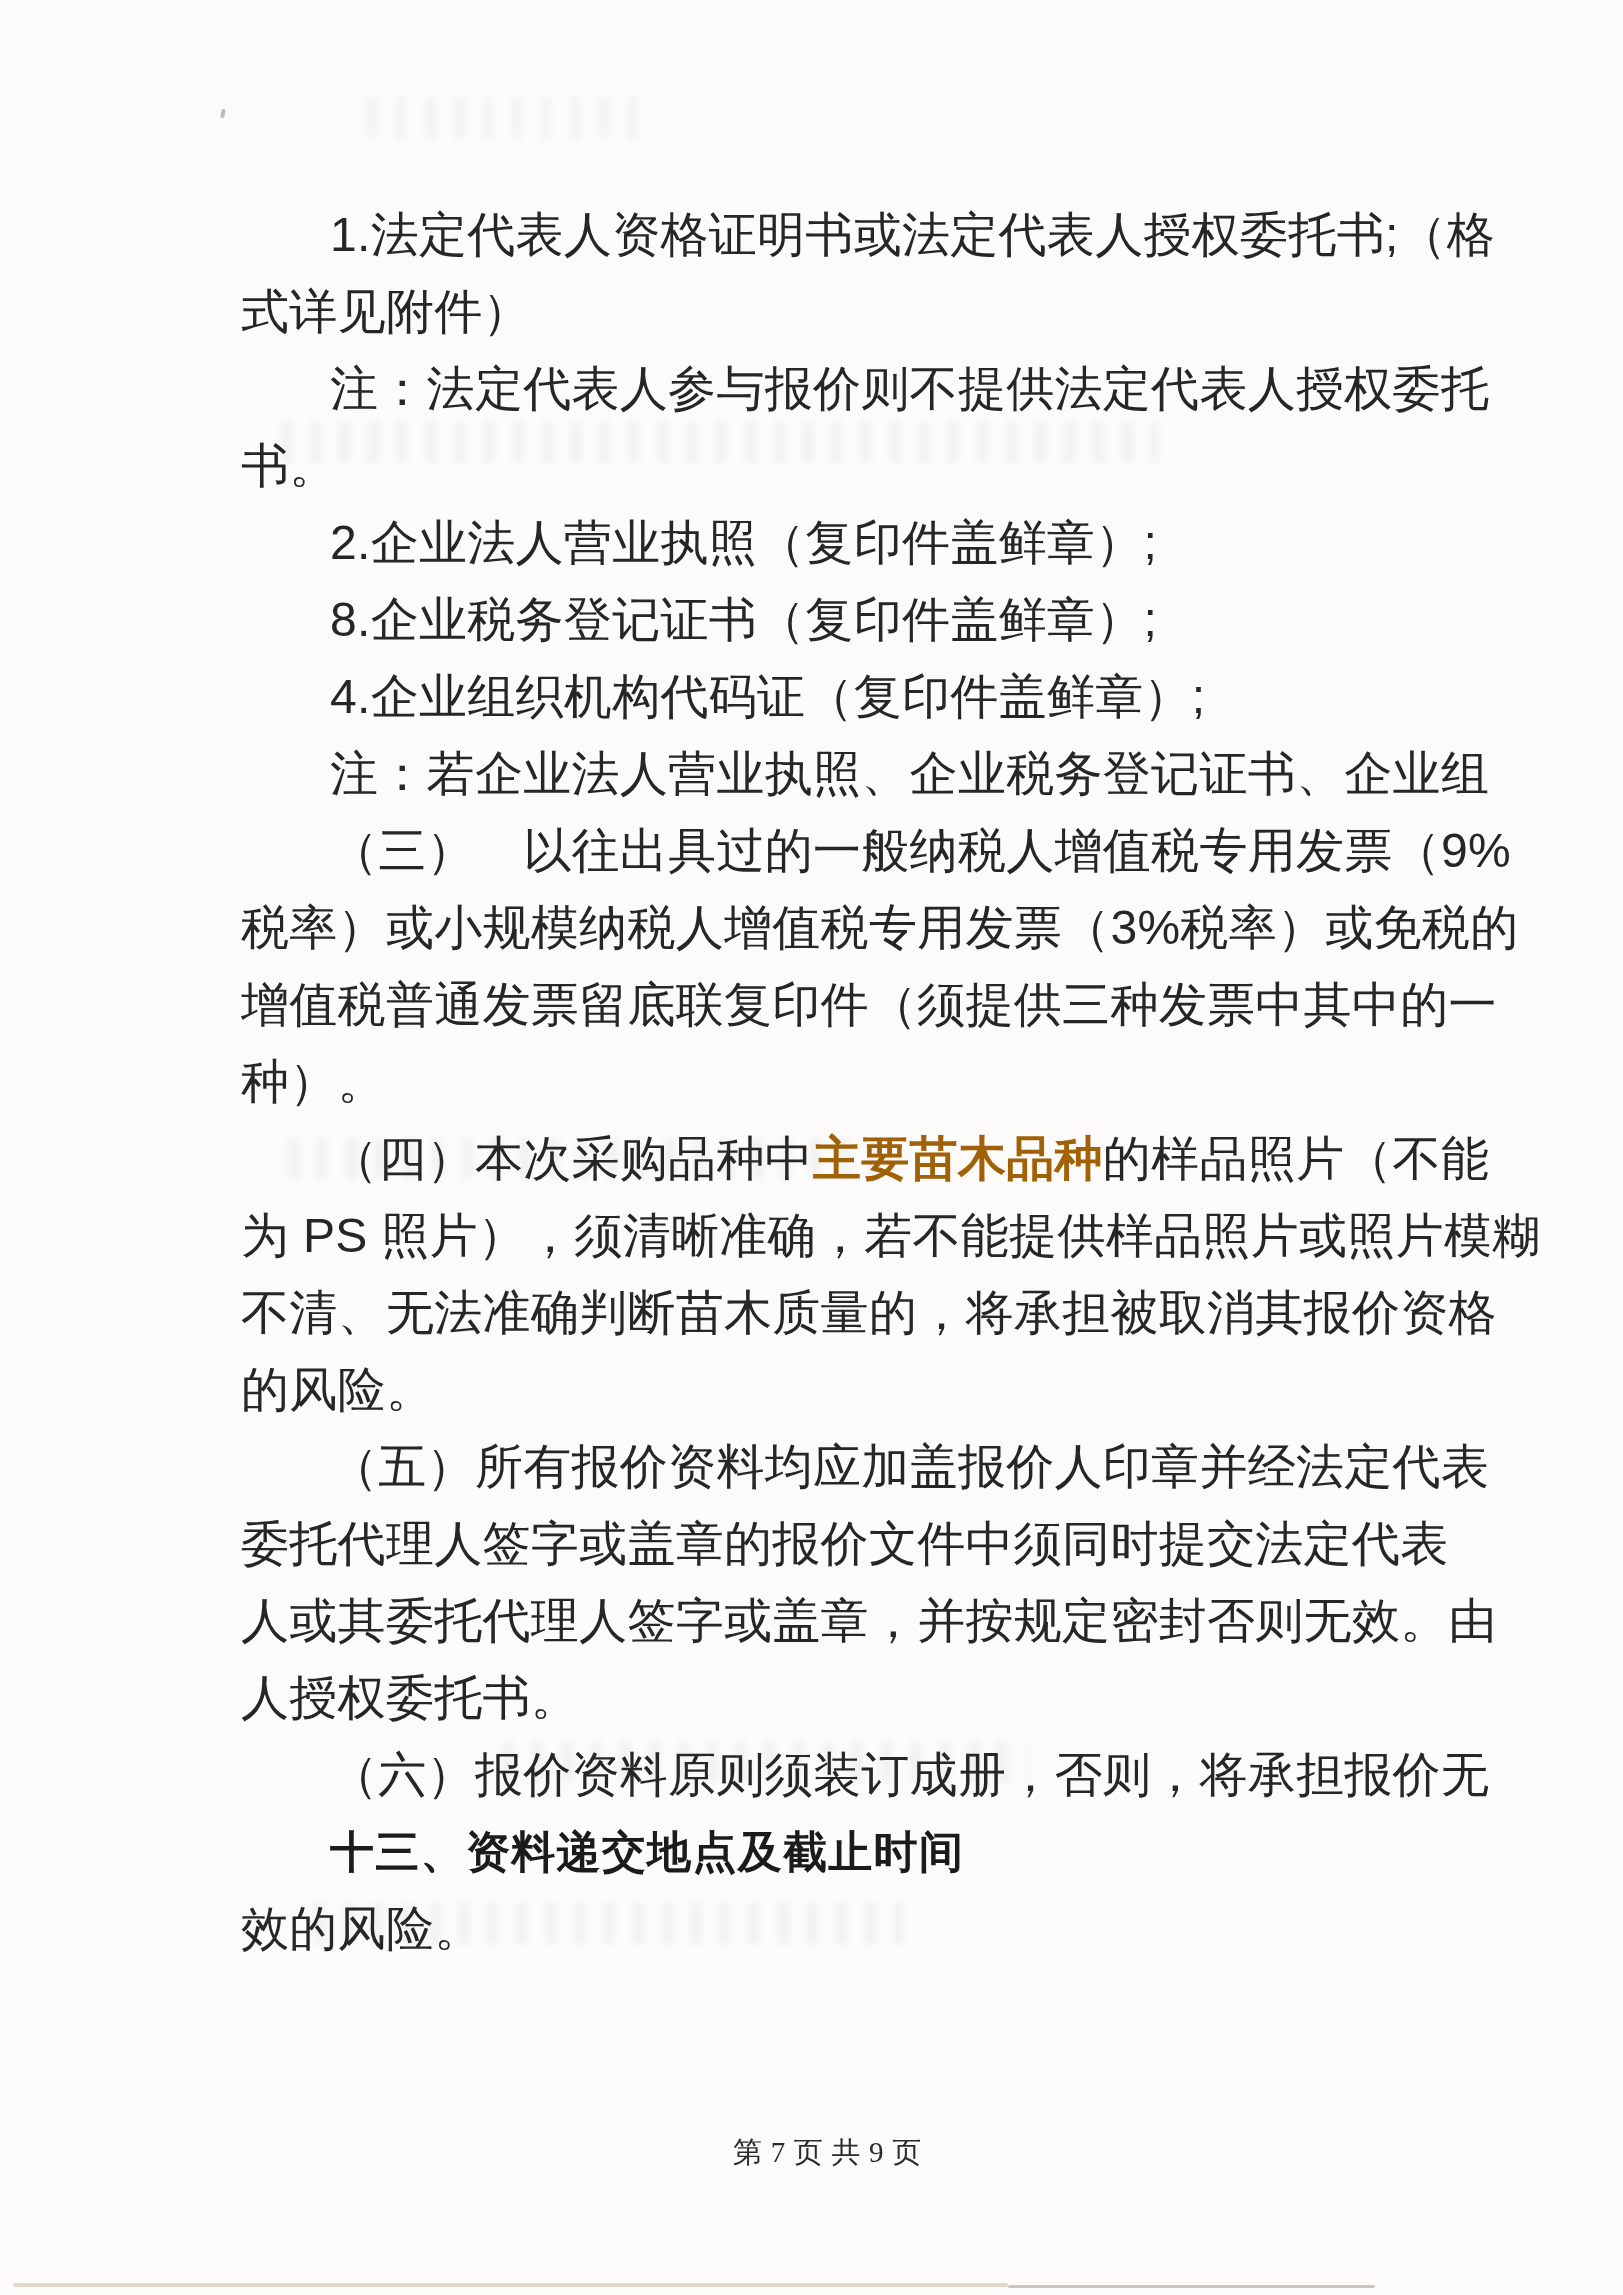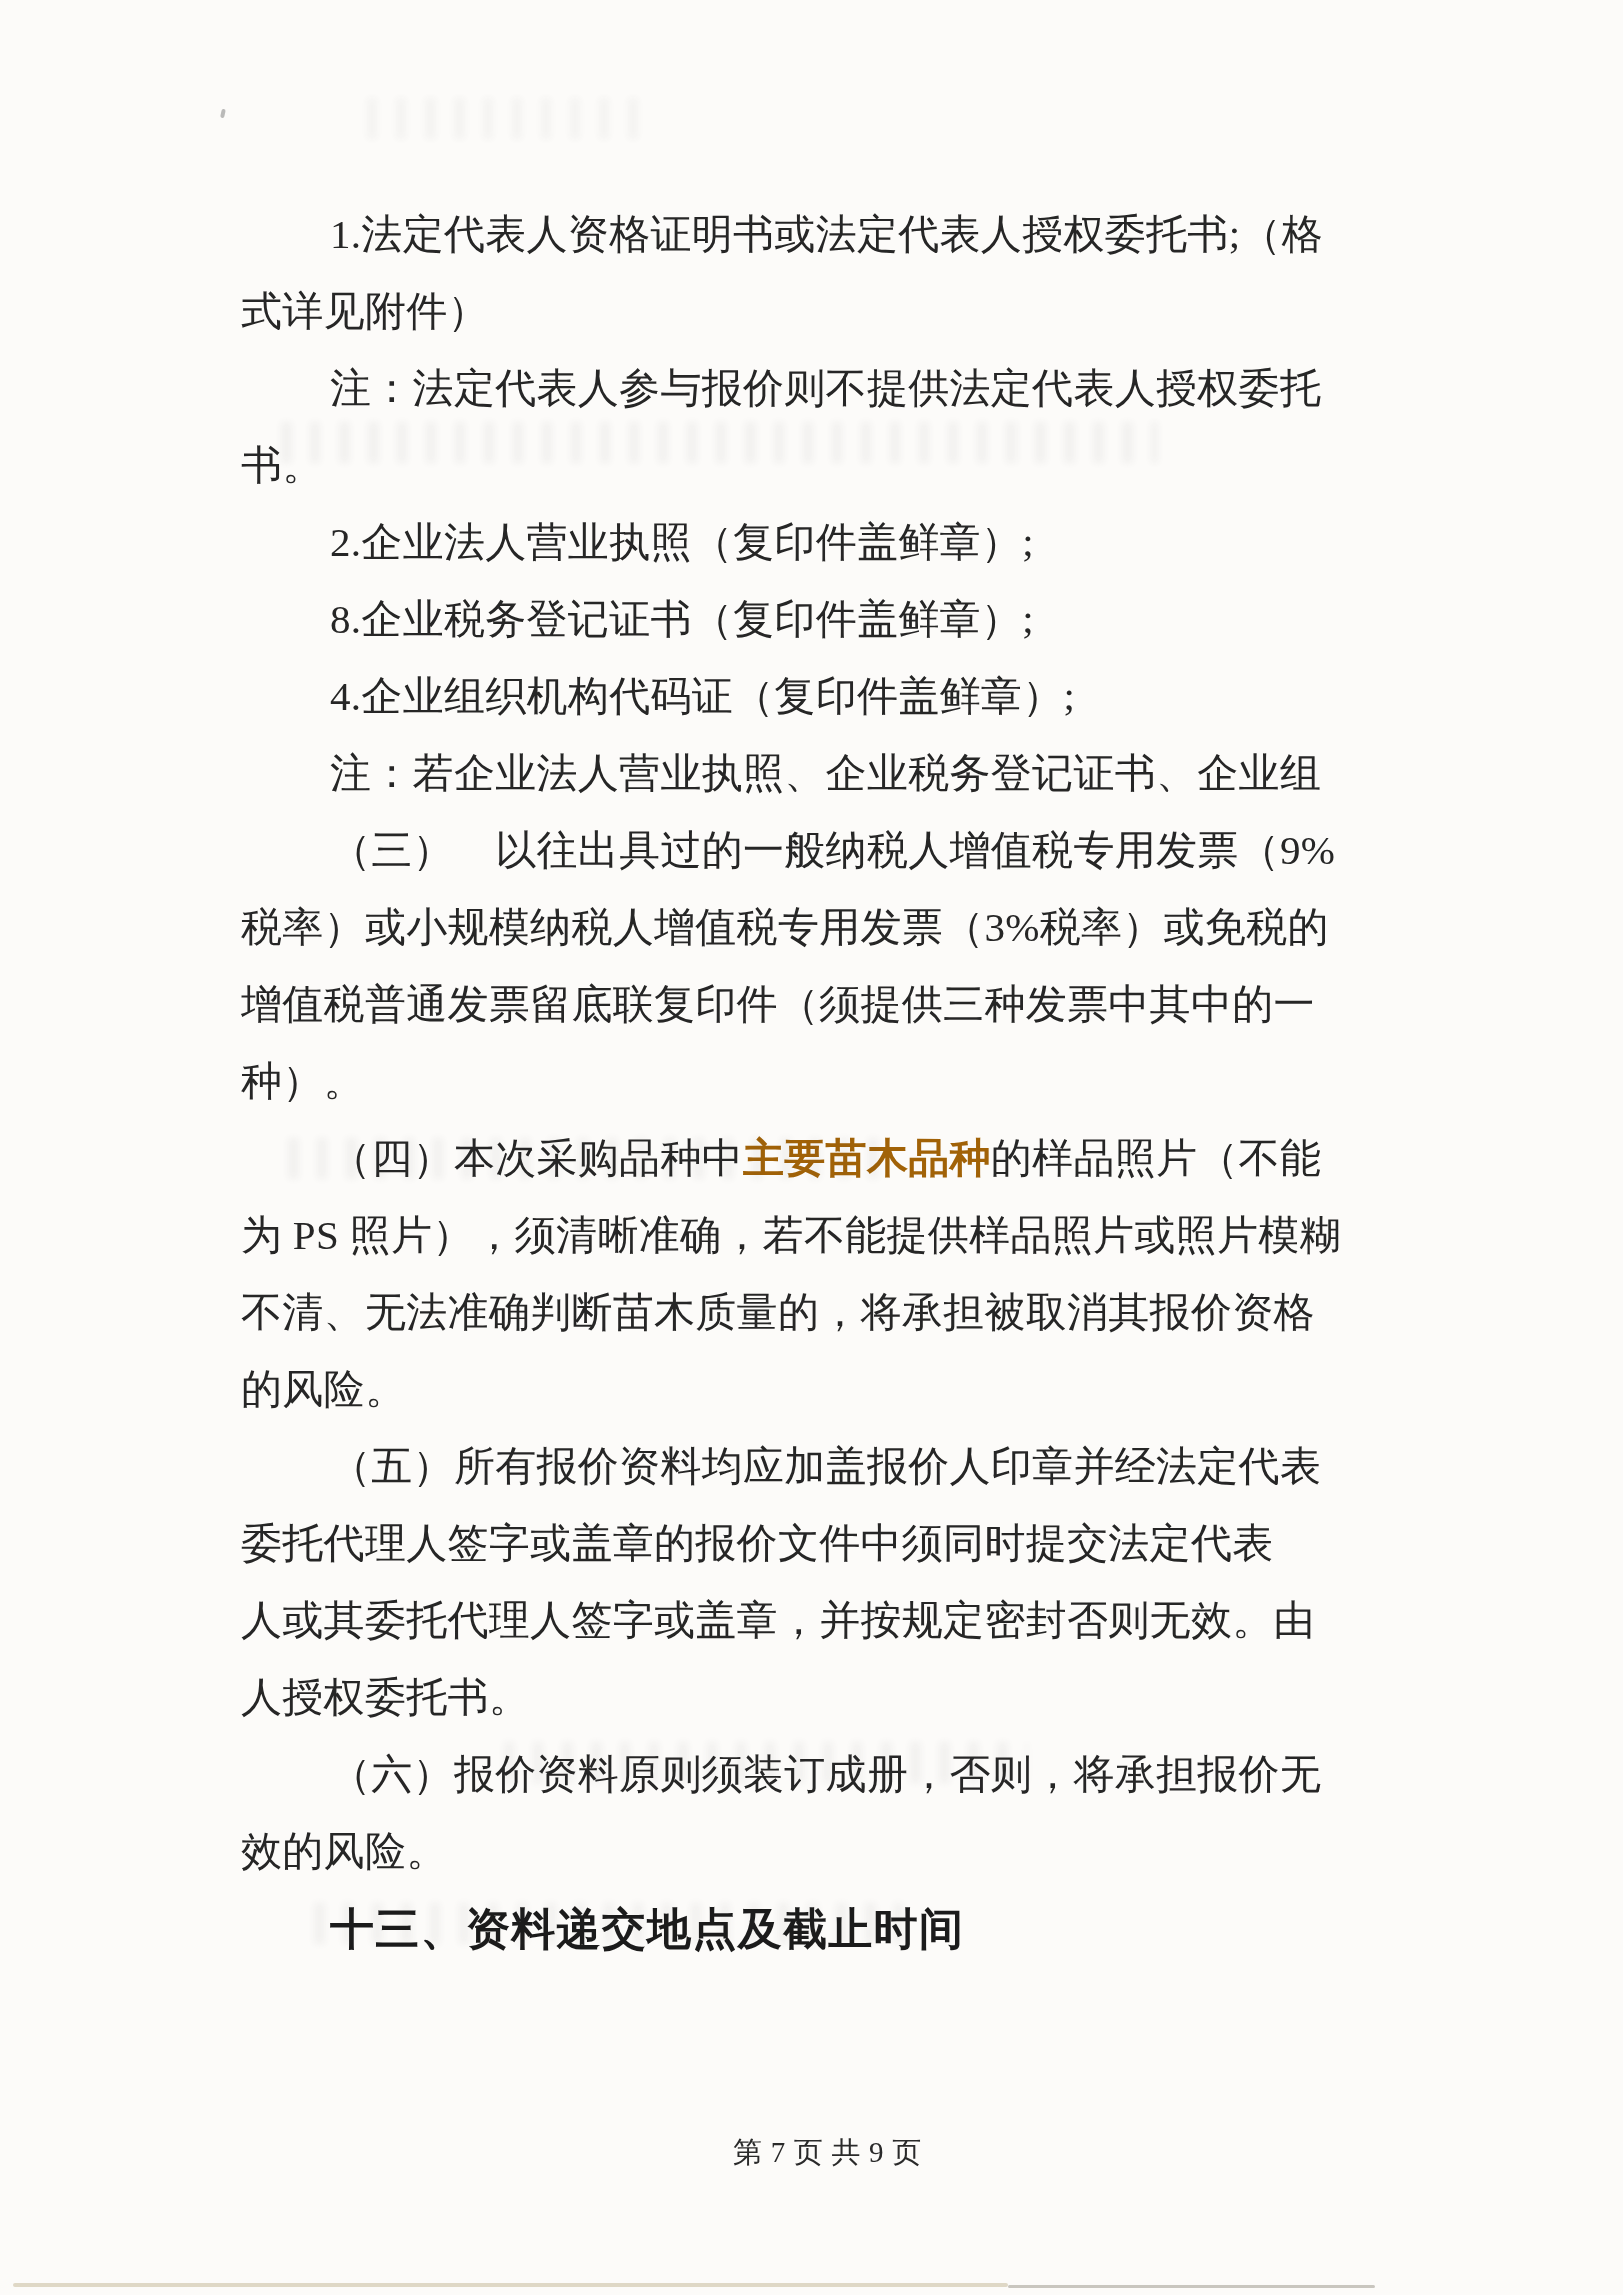--- a/index.html
+++ b/index.html
@@ -21,24 +21,24 @@
   
   .doc {
     position: absolute;
     left: 241px;
     top: 196px;
     width: 1165px;
   }
   .line {
     height: 77px;
     line-height: 77px;
-    font-size: 41px;
+    font-size: 48px;
     letter-spacing: 0.3px;
     color: #262626;
-    font-family: Liberation Serif, serif;
+    font-family: Liberation Sans, sans-serif;
     white-space: nowrap;
   }
   .line.indent {
     padding-left: 89px;
   }
   .line .bold {
     font-weight: bold;
     color: #a16207;
   }
   .line.heading {
@@ -132,22 +132,22 @@
       <span>（四）本次采购品种中</span><span class="bold">主要苗木品种</span><span>的样品照片（不能</span>
     </div>
     <div class="line">为 PS 照片），须清晰准确，若不能提供样品照片或照片模糊</div>
     <div class="line">不清、无法准确判断苗木质量的，将承担被取消其报价资格</div>
     <div class="line">的风险。</div>
     <div class="line indent">（五）所有报价资料均应加盖报价人印章并经法定代表</div>
     <div class="line">委托代理人签字或盖章的报价文件中须同时提交法定代表</div>
     <div class="line">人或其委托代理人签字或盖章，并按规定密封否则无效。由</div>
     <div class="line">人授权委托书。</div>
     <div class="line indent">（六）报价资料原则须装订成册，否则，将承担报价无</div>
+    <div class="line heading indent">十三、资料递交地点及截止时间</div>
     <div class="line">效的风险。</div>
-    <div class="line heading indent">十三、资料递交地点及截止时间</div>
   </main>
 
   <footer class="footer">
     <span>第 7 页 共 9 页</span>
   </footer>
 
   <div class="ghost g1"></div>
   <div class="ghost g2"></div>
   <div class="ghost g3"></div>
   <div class="ghost g4"></div>

